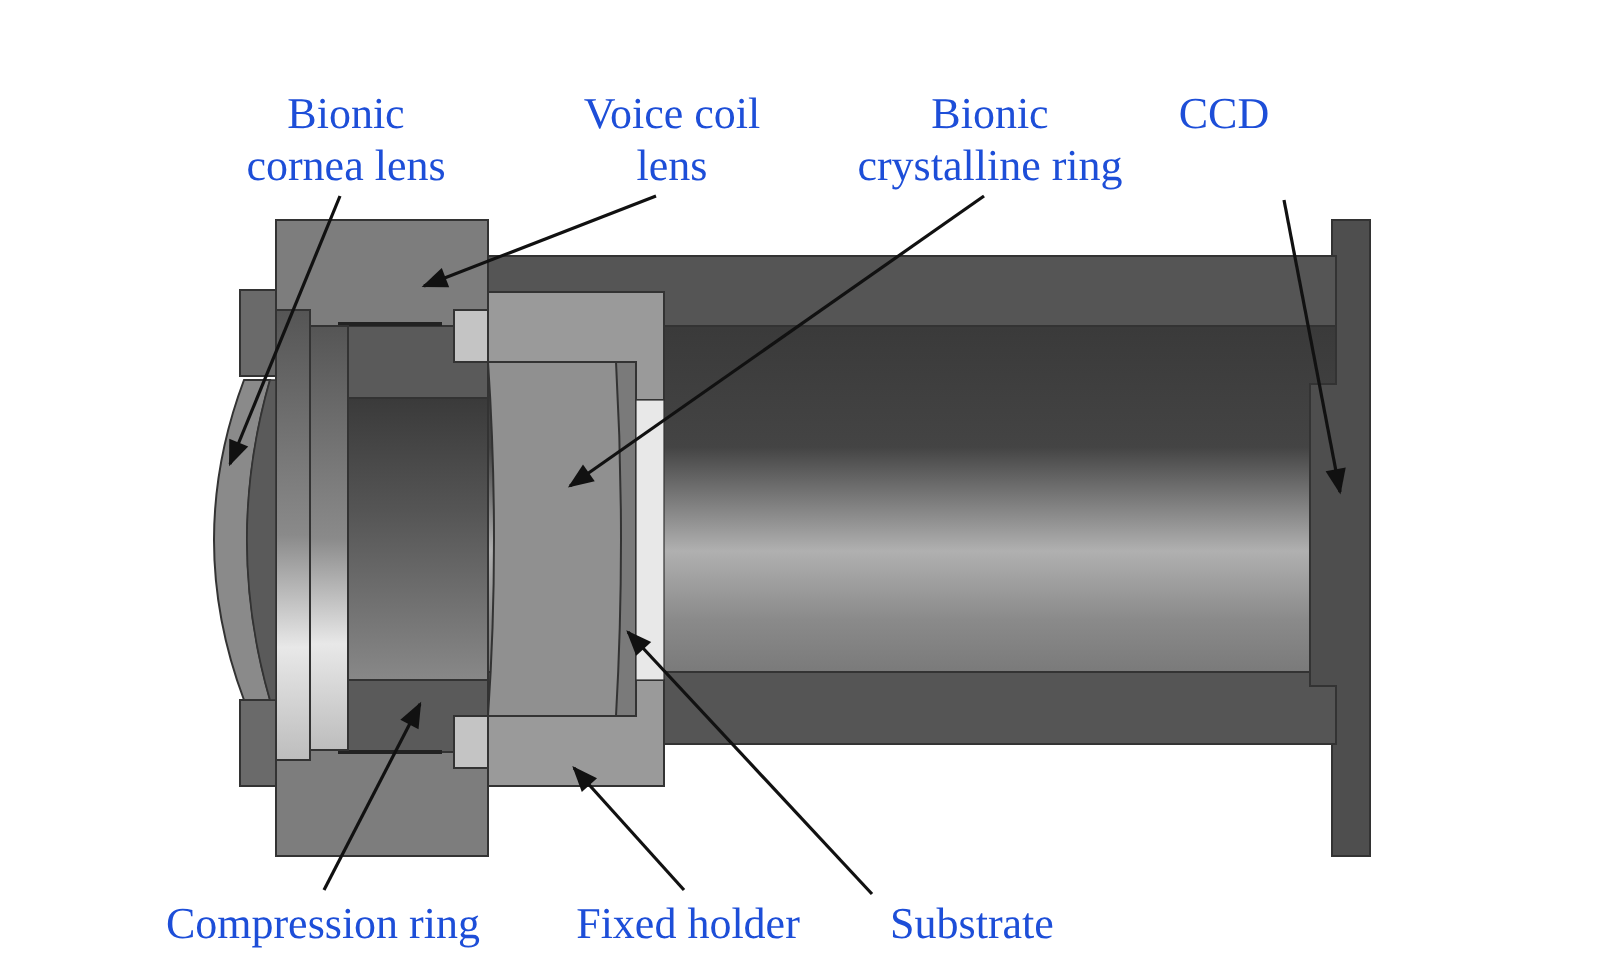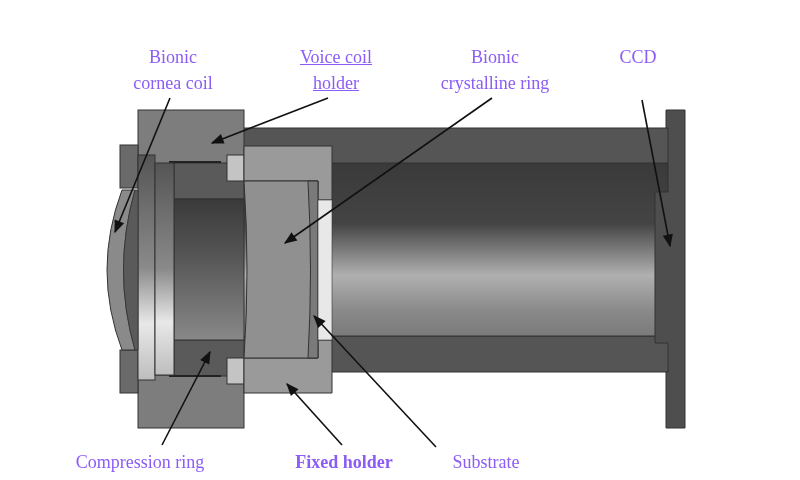--- a/index.html
+++ b/index.html
@@ -1,23 +1,23 @@
 <!DOCTYPE html>
 <html><head>
 <meta charset="utf-8">
 <style>
   html, body { margin: 0; padding: 0; background: #ffffff; }
   body { width: 800px; height: 480px; overflow: hidden; position: relative; }
   svg { position: absolute; left: 0; top: 0; }
   .label {
     position: absolute;
     font-family: "Liberation Serif", "DejaVu Serif", serif;
-    font-size: 18px;
+    font-size: 22px;
     line-height: 26px;
-    color: #8b5cf6;
+    color: #1d4ed8;
     text-align: center;
     white-space: nowrap;
   }
   .label span { display: block; }
 </style>
 </head>
 <body>
 
 <svg width="800" height="480" viewBox="0 0 800 480">
   <defs>
@@ -97,28 +97,28 @@
     <line x1="492" y1="98" x2="285" y2="243" marker-end="url(#arrow)"></line>
     <line x1="642" y1="100" x2="670" y2="246" marker-end="url(#arrow)"></line>
     <line x1="162" y1="445" x2="210" y2="352" marker-end="url(#arrow)"></line>
     <line x1="342" y1="445" x2="287" y2="384" marker-end="url(#arrow)"></line>
     <line x1="436" y1="447" x2="314" y2="316" marker-end="url(#arrow)"></line>
   </g>
 </svg>
 
 <div class="label" style="left:108px; top:44px; width:130px;">
   <span>Bionic</span>
-  <span>cornea coil</span>
+  <span>cornea lens</span>
 </div>
-<div class="label" style="left:276px; top:44px; width:120px;text-decoration:underline;">
+<div class="label" style="left:276px; top:44px; width:120px;">
   <span>Voice coil</span>
-  <span>holder</span>
+  <span>lens</span>
 </div>
 <div class="label" style="left:410px; top:44px; width:170px;">
   <span>Bionic</span>
   <span>crystalline ring</span>
 </div>
-<div class="label" style="left:598px; top:44px; width:80px;">
+<div class="label" style="left:572px; top:44px; width:80px;">
   <span>CCD</span>
 </div>
-<div class="label" style="left:40px; top:449px; width:200px;">Compression ring</div>
-<div class="label" style="left:274px; top:449px; width:140px;font-weight:bold;">Fixed holder</div>
+<div class="label" style="left:40px; top:449px; width:200px;text-align:right;">Compression ring</div>
+<div class="label" style="left:274px; top:449px; width:140px;">Fixed holder</div>
 <div class="label" style="left:434px; top:449px; width:104px;">Substrate</div>
 
 </body></html>

